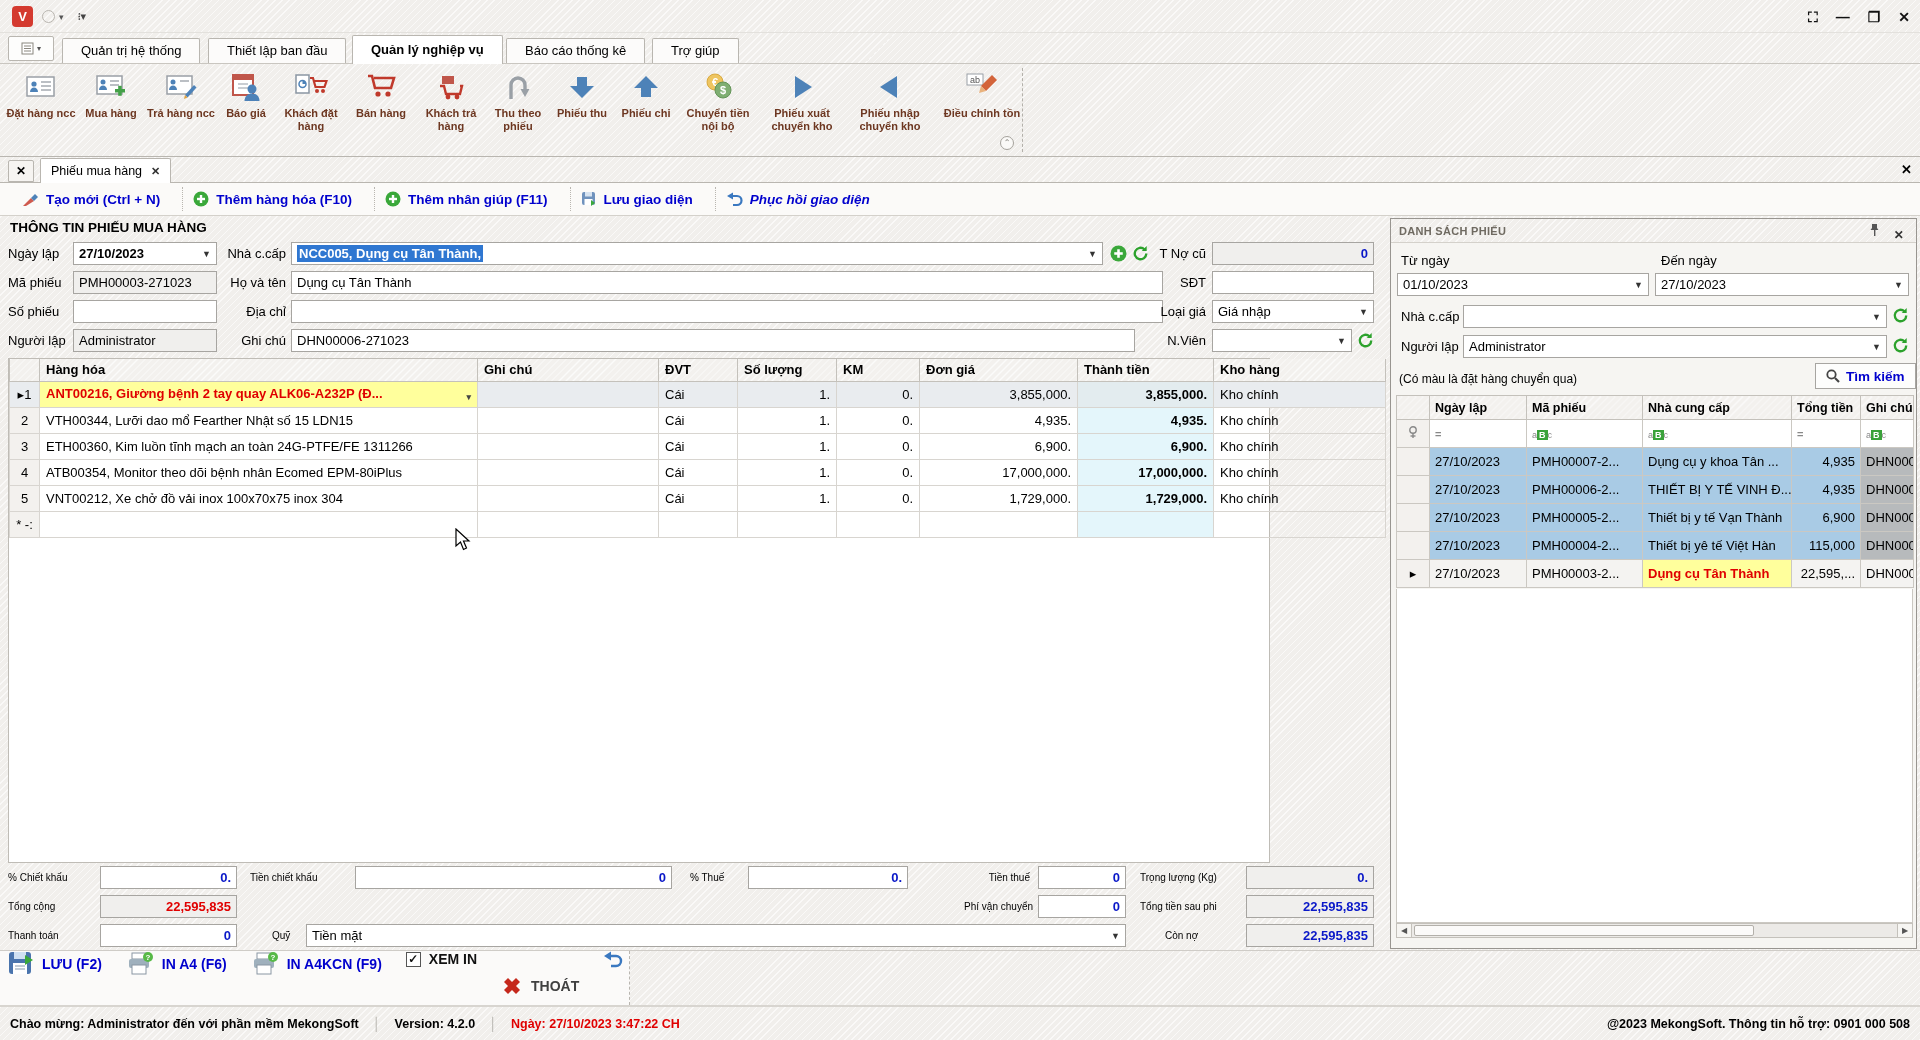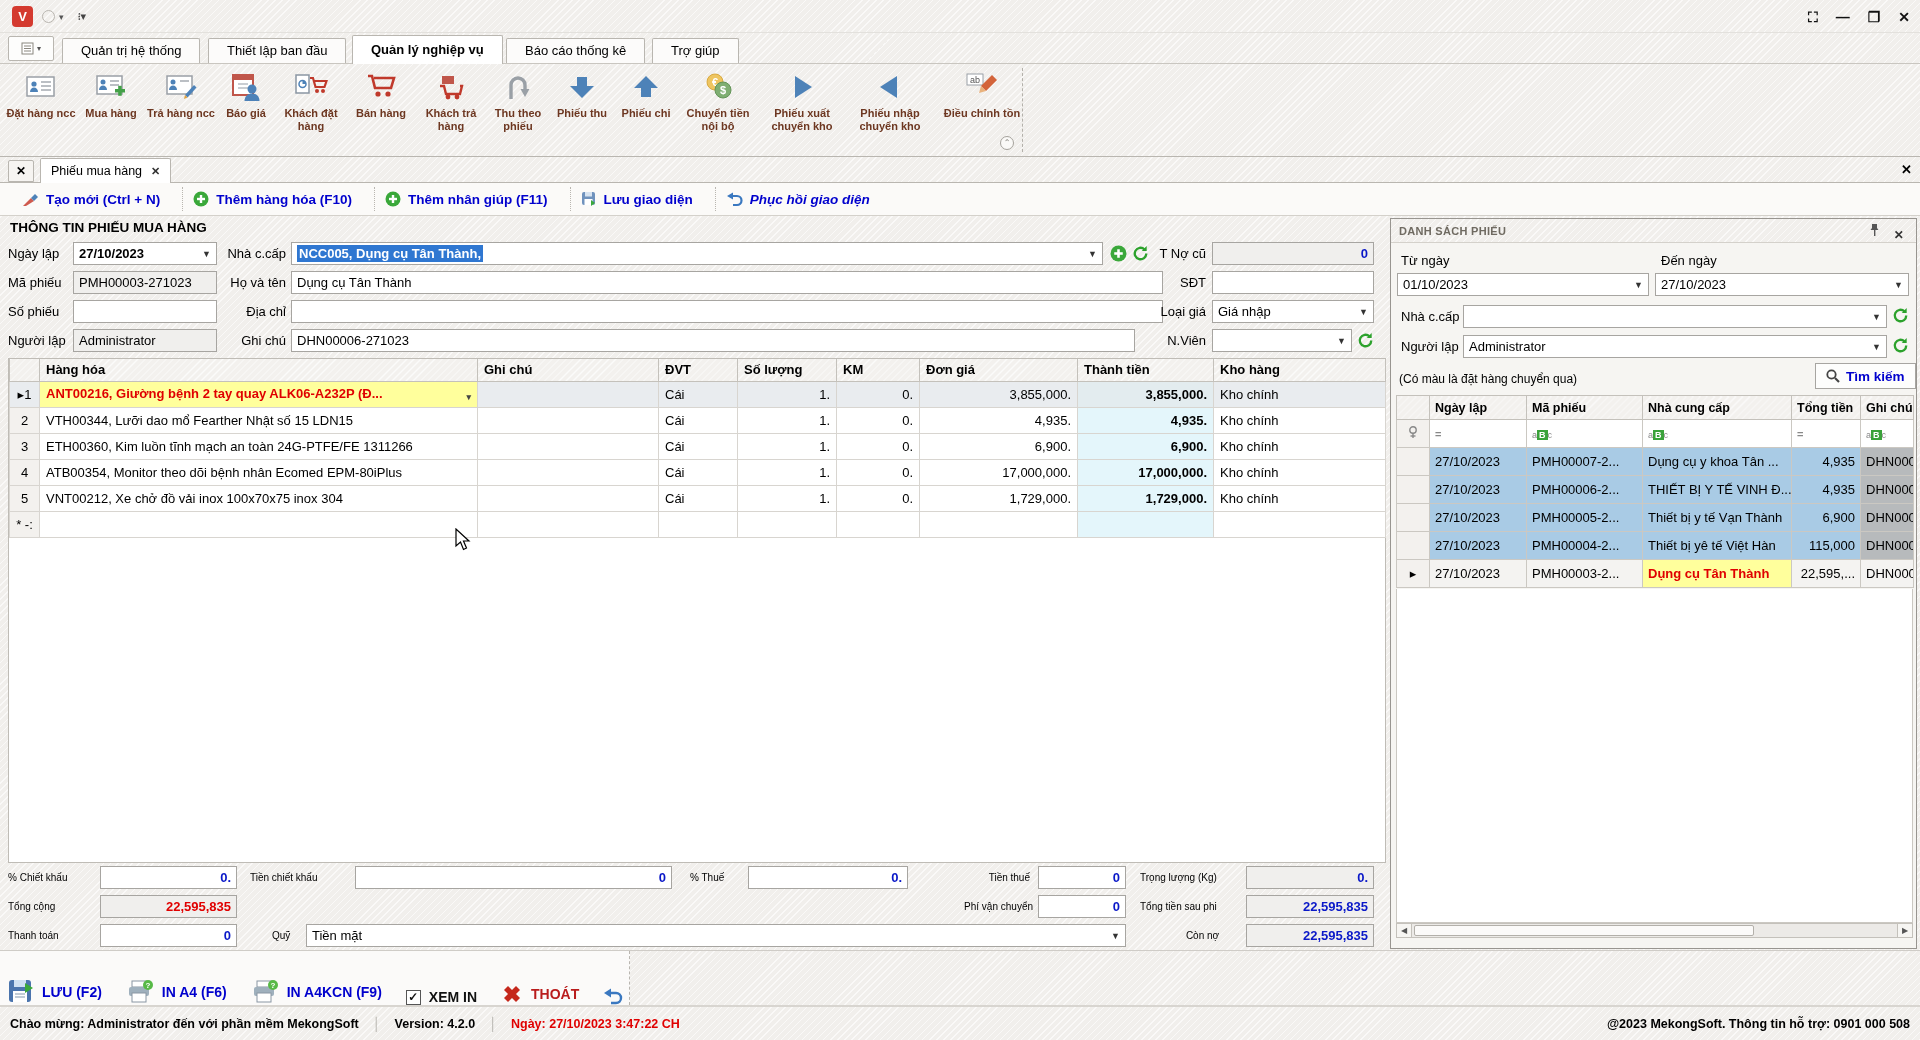--- a/index.html
+++ b/index.html
@@ -66,44 +66,44 @@
         align-items:center; padding:0 5px; font-size:13px; overflow:hidden; white-space:nowrap; }
   .in.ro { background:#f0efed; }
   .in .dd { margin-left:auto; font-size:9px; color:#333; padding-left:4px; }
   .in.num { justify-content:flex-end; }
   .bl { color:#0a18c8; font-weight:bold; }
   .rdv { color:#e00000; font-weight:bold; }
   .sel { background:#2f77d1; color:#fff; padding:1px 2px; font-weight:bold; }
   .sideicon { position:absolute; width:17px; height:17px; }
 
   
-  .tablezone { left:8px; top:142px; width:1378px; height:505px; background:#fff; border:1px solid #bfbcb6; }
+  .tablezone { left:8px; top:142px; width:1262px; height:505px; background:#fff; border:1px solid #bfbcb6; }
   table.grid { border-collapse:collapse; table-layout:fixed; width:1376px; }
   table.grid th { background:#f3f1ee; background-image:repeating-linear-gradient(315deg, rgba(255,255,255,.7) 0 1px, transparent 1px 5px);
                   font-weight:bold; text-align:left; font-size:13px; height:22px; padding:0 6px;
                   border:1px solid #c4c1bb; border-top:none; }
   table.grid td { height:26px; border:1px solid #d8d5d0; padding:0 6px; font-size:13px; white-space:nowrap; overflow:hidden; }
   td.mk, th.mk { background:#f3f1ee; border-color:#c4c1bb; text-align:center; font-size:12px; padding:0 2px; }
   td.rnum { text-align:right; }
   td.amount { background:#e4f6fb; font-weight:bold; text-align:right; }
   tr.sel-row td { background:#e9ecef; }
   tr.sel-row td.name { background:#ffff9c; color:#e00000; font-weight:bold; }
   tr.sel-row td.amount { background:#e3ecef; }
   td.name .dd { float:right; font-size:9px; color:#444; margin-top:6px; }
 
   
   .tot-lb { position:absolute; height:24px; line-height:24px; font-size:10px; }
 
   
   .footer { left:0; top:950px; width:1920px; height:55px; border-top:1px solid #cfccc7; }
   .foot-band { left:0; top:0; width:630px; height:54px; background:#fbfaf9; border-right:1px dashed #b9b6b0;
-               display:flex; align-items:flex-end; padding-left:8px; gap:24px; }
+               display:flex; align-items:flex-start; padding-left:8px; gap:24px; }
   .fbtn { display:flex; align-items:center; gap:8px; font-weight:bold; font-size:14px; color:#0000cd; }
   .fbtn.dark { color:#111; }
-  .fbtn.red { color:#b91c1c; }
+  .fbtn.red { color:#404040;margin-top:24px; }
   .chk { width:15px; height:15px; border:1px solid #555; background:#fff; display:inline-flex; align-items:center;
          justify-content:center; font-size:12px; color:#111; }
 
   
   .statusbar { left:0; top:1005px; width:1920px; height:35px; border-top:2px solid #d8d5d0;
                display:flex; align-items:center; padding:0 10px; gap:14px; font-weight:bold; font-size:12.5px; }
   .sb-sep { color:#b5b2ac; font-weight:normal; }
   .sb-date { color:#e00000; }
   .sb-right { margin-left:auto; }
 
@@ -603,21 +603,21 @@
 
     <div class="tot-lb" style="left:8px;top:708px">Thanh toán</div>
     <div class="in num" style="left:100px;top:708px;width:137px">
         <span class="bl">0</span>
       </div>
     <div class="tot-lb" style="left:272px;top:708px">Quỹ</div>
     <div class="in" style="left:306px;top:708px;width:820px">
       <span>Tiền mặt</span>
         <span class="dd">▼</span>
     </div>
-    <div class="tot-lb" style="left:1165px;top:708px;width:75px;text-align:center">Còn nợ</div>
+    <div class="tot-lb" style="left:1165px;top:708px;width:75px;text-align:left">Còn nợ</div>
     <div class="in ro num" style="left:1246px;top:708px;width:128px">
         <span class="bl">22,595,835</span>
       </div>
 
     <div class="ab panel">
       <div class="panel-h hatch">
         <span>DANH SÁCH PHIẾU</span>
         <svg class="ph-ic" style="right:36px;width:11px;height:14px" viewBox="0 0 11 14">
             <path d="M3 1h5v4l1.5 2h-8L3 5z" fill="#555"></path>
             <rect x="5" y="7" width="1.4" height="6" fill="#555"></rect>

